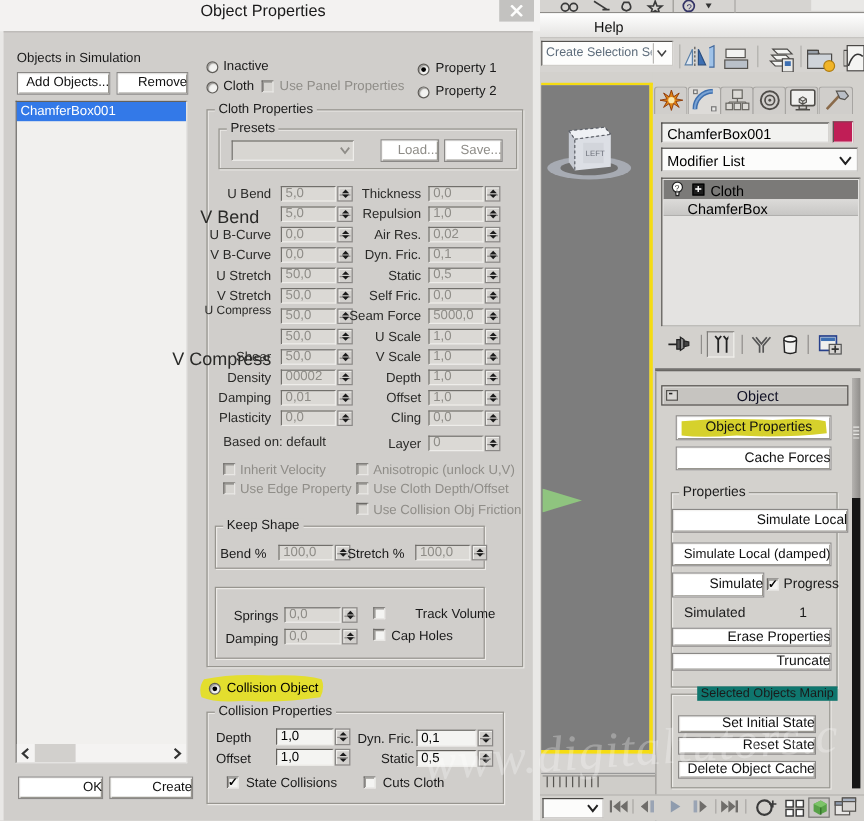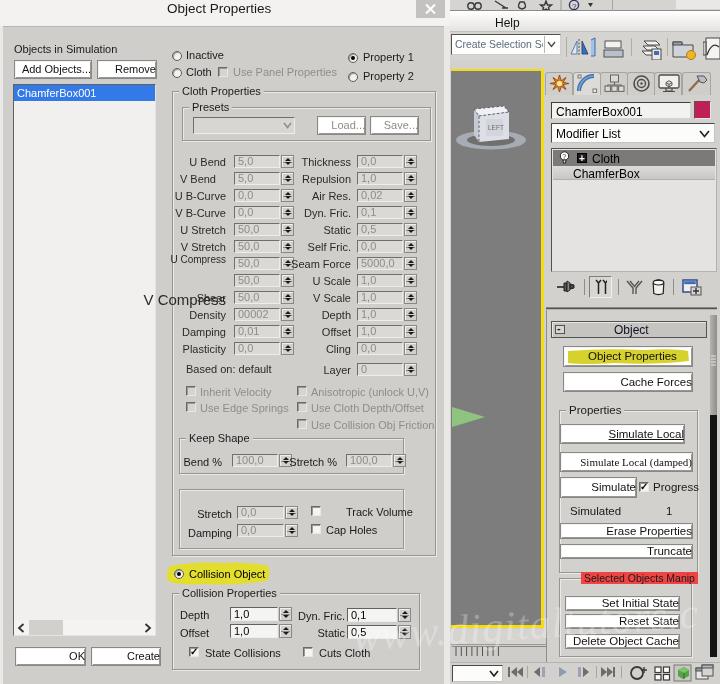--- a/index.html
+++ b/index.html
@@ -183,31 +183,31 @@
 <div class="lab" style="left:557px;top:322px;font-size:11px;font-weight:bold;color:#222">-</div>
 <div class="lab" style="left:614px;top:323px;font-size:12px;color:#101024">Object</div>
 <div class="btn" style="left:563px;top:346px;width:130px;height:21px;line-height:19px;font-size:11.5px;"></div>
 <svg style="left:564px;top:347px" width="128" height="19" viewBox="0 0 128 19">
     <path d="M4 4 Q40 1 80 3 Q110 1 124 4 L125 14 Q90 18 50 16 Q20 18 4 16 Z" fill="#d6d12c"></path>
   </svg>
 <div class="lab" style="left:588px;top:350px;font-size:11.5px;color:#111">Object Properties</div>
 <div class="btn" style="left:563px;top:372px;width:130px;height:20px;line-height:18px;font-size:11.5px;">Cache Forces</div>
 <div class="grp" style="left:559px;top:410px;width:139px;height:163px"></div>
 <div class="grplab" style="left:566px;top:404px;background:#d3d1cd;font-size:11.5px">Properties</div>
-<div class="btn" style="left:560px;top:424px;width:125px;height:20px;line-height:18px;font-size:11.5px;text-decoration:underline;">Simulate Local</div>
-<div class="btn" style="left:560px;top:452px;width:133px;height:20px;line-height:18px;font-size:11px;font-family:Liberation Serif, serif;">Simulate Local (damped)</div>
+<div class="btn" style="left:560px;top:424px;width:147px;height:20px;line-height:18px;font-size:11.5px;">Simulate Local</div>
+<div class="btn" style="left:560px;top:452px;width:133px;height:20px;line-height:18px;font-size:11px;">Simulate Local (damped)</div>
 <div class="btn" style="left:560px;top:477px;width:77px;height:21px;line-height:19px;font-size:11.5px;">Simulate</div>
 <div class="cb chk" style="left:639px;top:482px"></div>
 <div class="lab" style="left:653px;top:481px;font-size:11.5px">Progress</div>
 <div class="lab" style="left:570px;top:505px;font-size:11.5px">Simulated</div>
 <div class="lab" style="left:666px;top:505px;font-size:11.5px">1</div>
 <div class="btn" style="left:560px;top:523px;width:133px;height:16px;line-height:14px;font-size:11.5px;">Erase Properties</div>
 <div class="btn" style="left:560px;top:544px;width:133px;height:15px;line-height:13px;font-size:11.5px;padding-left:45px;">Truncate Simulation</div>
 <div class="grp" style="left:559px;top:578px;width:133px;height:79px"></div>
-<div class="grplab" style="left:581px;top:572px;background:#ef4444;font-size:10.5px">Selected Objects Manip</div>
+<div class="grplab" style="left:581px;top:572px;background:#0f766e;font-size:10.5px">Selected Objects Manip</div>
 <div class="btn" style="left:565px;top:596px;width:115px;height:15px;line-height:13px;font-size:11.5px;">Set Initial State</div>
 <div class="btn" style="left:565px;top:614px;width:115px;height:15px;line-height:13px;font-size:11.5px;">Reset State</div>
 <div class="btn" style="left:565px;top:634px;width:115px;height:15px;line-height:13px;font-size:11.5px;">Delete Object Cache</div>
 <div class="abs" style="left:710px;top:315px;width:7px;height:100px;background:linear-gradient(90deg,#b5b3b0,#8f8d8a)"></div>
 <svg style="left:710px;top:355px" width="7" height="12" viewBox="0 0 7 12">
     <g stroke="#e8e7e4" stroke-width="1">
       <line x1="1" y1="1" x2="6" y2="1"></line>
       <line x1="1" y1="4" x2="6" y2="4"></line>
       <line x1="1" y1="7" x2="6" y2="7"></line>
       <line x1="1" y1="10" x2="6" y2="10"></line>
@@ -347,21 +347,21 @@
       <path d="M1 1 L4.5 5.5 L8 1" fill="none" stroke="#8f8d88" stroke-width="1.5"></path>
     </svg>
 <div class="btn" style="left:317px;top:116px;width:49px;height:19px;line-height:17px;font-size:11px;color:#8f8d88">Load...</div>
 <div class="btn" style="left:370px;top:116px;width:49px;height:19px;line-height:17px;font-size:11px;color:#8f8d88">Save...</div>
 <div class="labr" style="left:106px;top:156px;width:120px;color:#2a2a28;font-size:11px">U Bend</div>
 <div class="fld" style="left:234px;top:155px;width:46px;height:13px;font-size:11px">5,0</div>
 <div class="spin" style="left:281px;top:155px;height:13px">
       <i class="u"></i>
       <i class="d"></i>
     </div>
-<div class="labr" style="left:96px;top:173px;width:120px;color:#2a2a28;font-size:11px">V Bend</div>
+<div class="labr" style="left:96px;top:173px;width:120px;color:#2a2a28;font-size:15px">V Bend</div>
 <div class="fld" style="left:234px;top:172px;width:46px;height:13px;font-size:11px">5,0</div>
 <div class="spin" style="left:281px;top:172px;height:13px">
       <i class="u"></i>
       <i class="d"></i>
     </div>
 <div class="labr" style="left:106px;top:190px;width:120px;color:#2a2a28;font-size:11px">U B-Curve</div>
 <div class="fld" style="left:234px;top:189px;width:46px;height:13px;font-size:11px">0,0</div>
 <div class="spin" style="left:281px;top:189px;height:13px">
       <i class="u"></i>
       <i class="d"></i>
@@ -495,21 +495,21 @@
 <div class="lab" style="left:186px;top:363px;color:#2a2a28">Based on: default</div>
 <div class="labr" style="left:231px;top:364px;width:120px;color:#2a2a28">Layer</div>
 <div class="fld" style="left:357px;top:363px;width:46px;height:13px;font-size:11px">0</div>
 <div class="spin" style="left:404px;top:363px;height:13px">
       <i class="u"></i>
       <i class="d"></i>
     </div>
 <div class="cb dis" style="left:186px;top:386px"></div>
 <div class="lab dtx" style="left:200px;top:386px;">Inherit Velocity</div>
 <div class="cb dis" style="left:186px;top:402px"></div>
-<div class="lab dtx" style="left:200px;top:402px;">Use Edge Springs</div>
+<div class="lab dtx" style="left:200px;top:402px;">Use Edge Property</div>
 <div class="cb dis" style="left:297px;top:386px"></div>
 <div class="lab dtx" style="left:311px;top:386px;">Anisotropic (unlock U,V)</div>
 <div class="cb dis" style="left:297px;top:402px"></div>
 <div class="lab dtx" style="left:311px;top:402px;">Use Cloth Depth/Offset</div>
 <div class="cb dis" style="left:297px;top:419px"></div>
 <div class="lab dtx" style="left:311px;top:419px;">Use Collision Obj Friction</div>
 <div class="grp" style="left:179px;top:438px;width:225px;height:36px"></div>
 <div class="grplab" style="left:186px;top:432px;background:#d0cecb;font-size:11px">Keep Shape</div>
 <div class="labr" style="left:102px;top:456px;width:120px;font-size:11px">Bend %</div>
 <div class="fld" style="left:232px;top:454px;width:46px;height:13px;font-size:11px">100,0</div>
@@ -517,21 +517,21 @@
       <i class="u"></i>
       <i class="d"></i>
     </div>
 <div class="labr" style="left:217px;top:456px;width:120px;font-size:11px">Stretch %</div>
 <div class="fld" style="left:346px;top:454px;width:46px;height:13px;font-size:11px">100,0</div>
 <div class="spin" style="left:393px;top:454px;height:13px">
       <i class="u"></i>
       <i class="d"></i>
     </div>
 <div class="grp" style="left:179px;top:489px;width:225px;height:60px"></div>
-<div class="labr" style="left:112px;top:508px;width:120px;font-size:11px">Stretch</div>
+<div class="labr" style="left:112px;top:508px;width:120px;font-size:11px">Springs</div>
 <div class="fld" style="left:237px;top:506px;width:47px;height:13px;font-size:11px">0,0</div>
 <div class="spin" style="left:285px;top:506px;height:13px">
       <i class="u"></i>
       <i class="d"></i>
     </div>
 <div class="cb" style="left:311px;top:506px"></div>
 <div class="lab" style="left:326px;top:506px;margin-left:20px;">Track Volume</div>
 <div class="labr" style="left:112px;top:527px;width:120px;font-size:11px">Damping</div>
 <div class="fld" style="left:237px;top:524px;width:47px;height:13px;font-size:11px">0,0</div>
 <div class="spin" style="left:285px;top:524px;height:13px">

